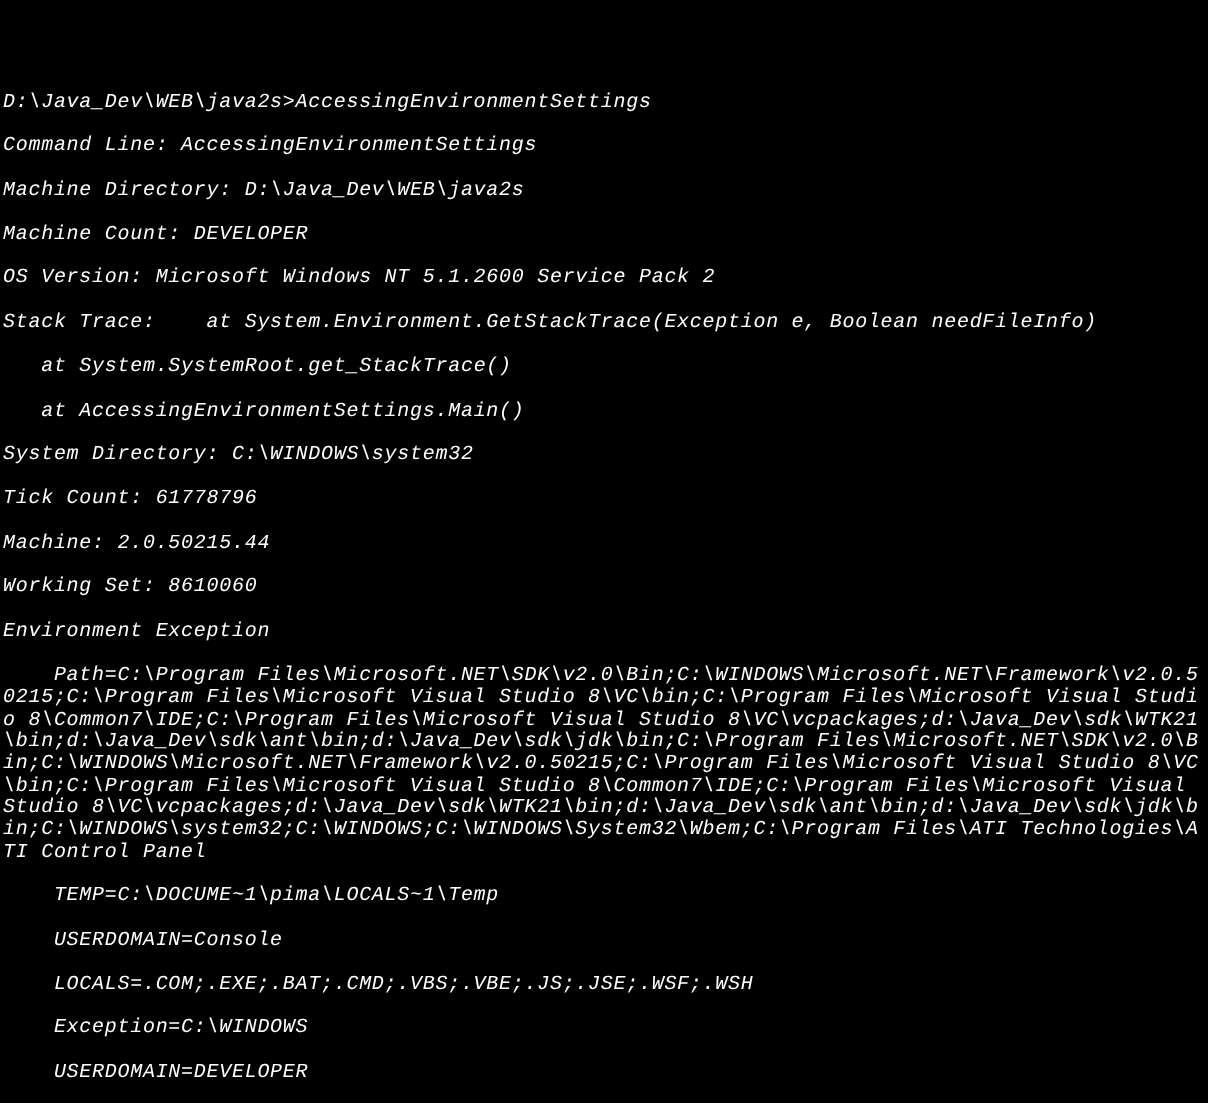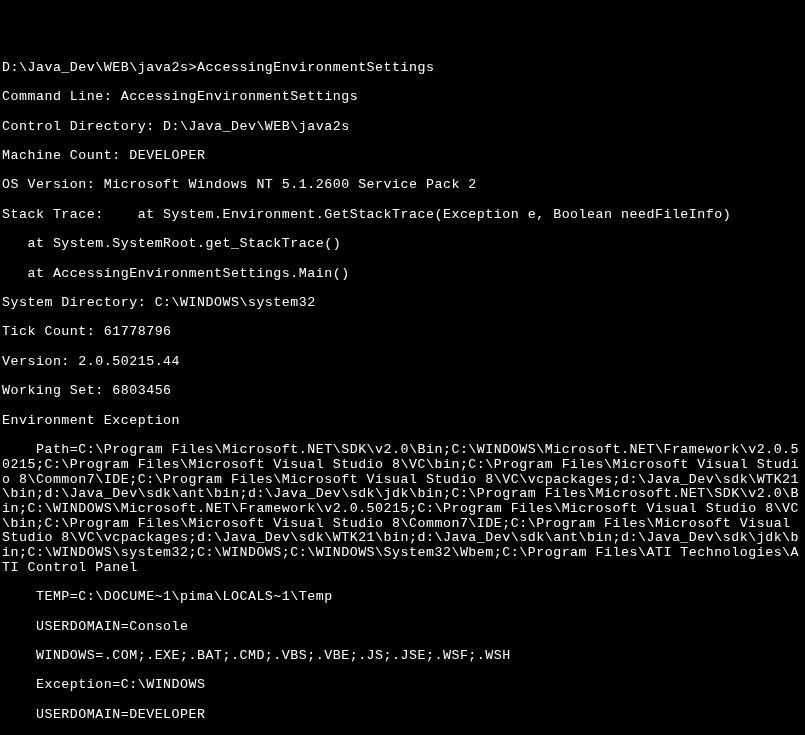--- a/index.html
+++ b/index.html
@@ -1,15 +1,15 @@
 <!DOCTYPE html>
 <html><head>
   <meta charset="utf-8">
   <style>
-    * { margin: 0; padding: 0; box-sizing: border-box; }
+    * { margin: 0; padding: 0; box-sizing: border-box; font-style: italic; }
     body {
       background: #000;
       color: #fff;
       font-family: 'Consolas', 'Courier New', monospace;
       font-size: 13.3px;
       line-height: 14.7px;
       letter-spacing: 0.5px;
       padding: 2px;
       width: 805px;
       height: 735px;
@@ -19,35 +19,35 @@
     }
     .line { display: block; }
   </style>
 </head>
 <body>
 
 
 
 <span class="line">D:\Java_Dev\WEB\java2s&gt;AccessingEnvironmentSettings</span>
 <span class="line">Command Line: AccessingEnvironmentSettings</span>
-<span class="line">Control Directory: D:\Java_Dev\WEB\java2s</span>
+<span class="line">Machine Directory: D:\Java_Dev\WEB\java2s</span>
 <span class="line">Machine Count: DEVELOPER</span>
 <span class="line">OS Version: Microsoft Windows NT 5.1.2600 Service Pack 2</span>
 <span class="line">Stack Trace:    at System.Environment.GetStackTrace(Exception e, Boolean needFileInfo)</span>
 <span class="line">   at System.SystemRoot.get_StackTrace()</span>
 <span class="line">   at AccessingEnvironmentSettings.Main()</span>
 <span class="line">System Directory: C:\WINDOWS\system32</span>
 <span class="line">Tick Count: 61778796</span>
-<span class="line">Version: 2.0.50215.44</span>
-<span class="line">Working Set: 6803456</span>
+<span class="line">Machine: 2.0.50215.44</span>
+<span class="line">Working Set: 8610060</span>
 <span class="line">Environment Exception</span>
 <span class="line">    Path=C:\Program Files\Microsoft.NET\SDK\v2.0\Bin;C:\WINDOWS\Microsoft.NET\Framework\v2.0.50215;C:\Program Files\Microsoft Visual Studio 8\VC\bin;C:\Program Files\Microsoft Visual Studio 8\Common7\IDE;C:\Program Files\Microsoft Visual Studio 8\VC\vcpackages;d:\Java_Dev\sdk\WTK21\bin;d:\Java_Dev\sdk\ant\bin;d:\Java_Dev\sdk\jdk\bin;C:\Program Files\Microsoft.NET\SDK\v2.0\Bin;C:\WINDOWS\Microsoft.NET\Framework\v2.0.50215;C:\Program Files\Microsoft Visual Studio 8\VC\bin;C:\Program Files\Microsoft Visual Studio 8\Common7\IDE;C:\Program Files\Microsoft Visual Studio 8\VC\vcpackages;d:\Java_Dev\sdk\WTK21\bin;d:\Java_Dev\sdk\ant\bin;d:\Java_Dev\sdk\jdk\bin;C:\WINDOWS\system32;C:\WINDOWS;C:\WINDOWS\System32\Wbem;C:\Program Files\ATI Technologies\ATI Control Panel</span>
 <span class="line">    TEMP=C:\DOCUME~1\pima\LOCALS~1\Temp</span>
 <span class="line">    USERDOMAIN=Console</span>
-<span class="line">    WINDOWS=.COM;.EXE;.BAT;.CMD;.VBS;.VBE;.JS;.JSE;.WSF;.WSH</span>
+<span class="line">    LOCALS=.COM;.EXE;.BAT;.CMD;.VBS;.VBE;.JS;.JSE;.WSF;.WSH</span>
 <span class="line">    Exception=C:\WINDOWS</span>
 <span class="line">    USERDOMAIN=DEVELOPER</span>
 
 
 
 
 
 
 
 

